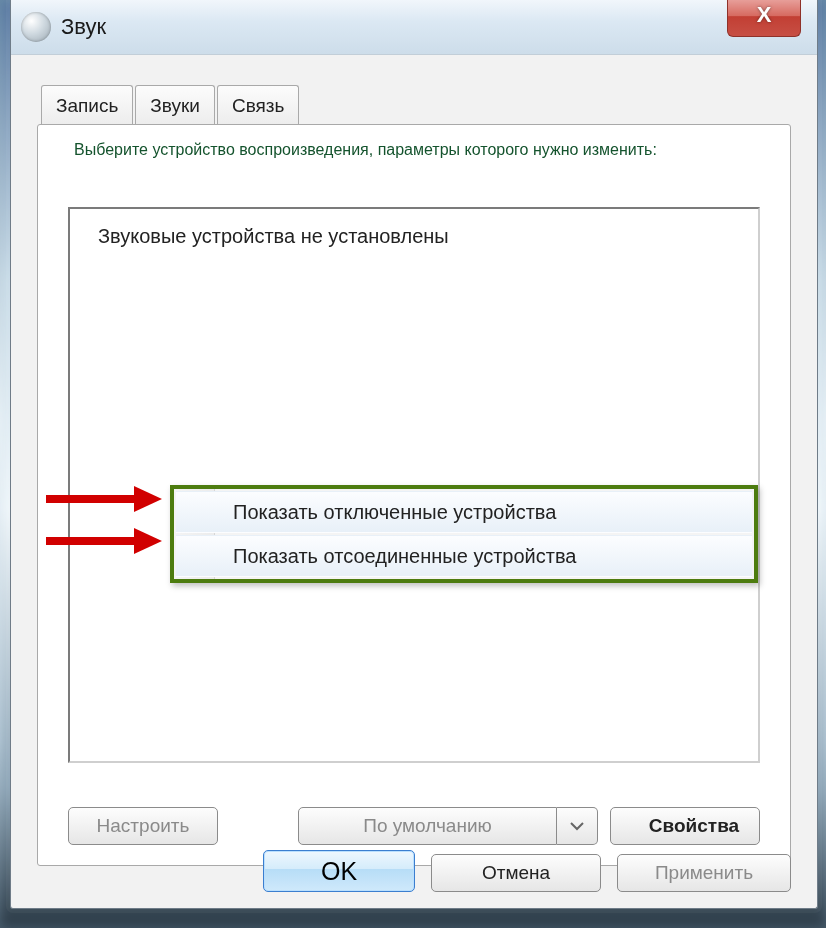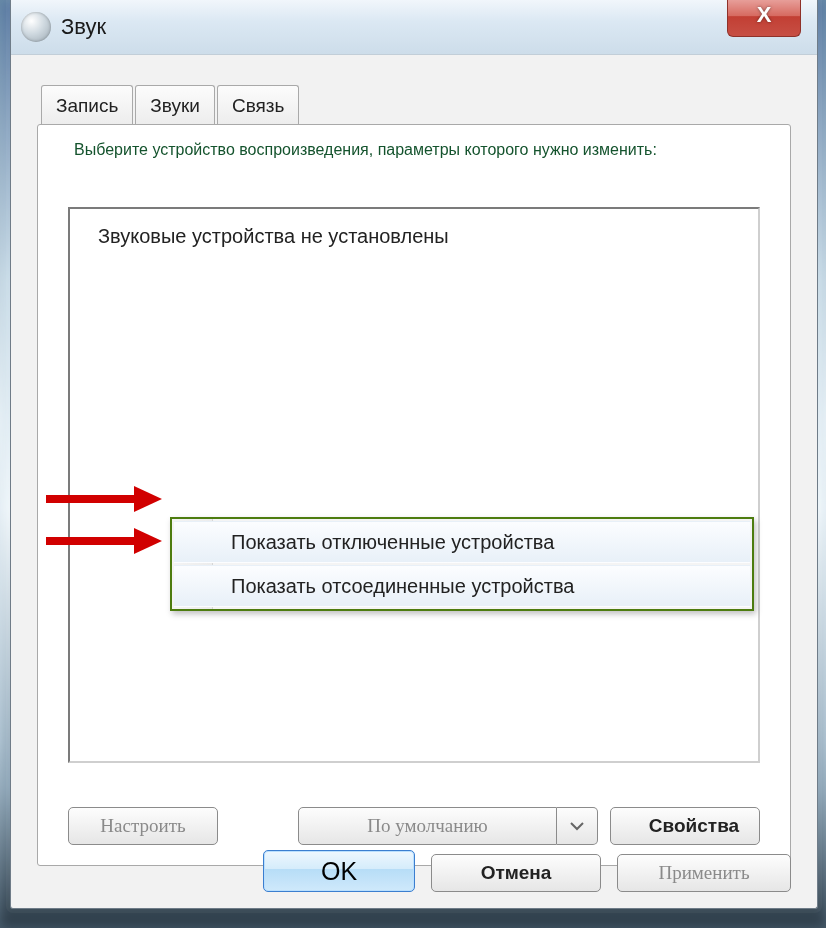--- a/index.html
+++ b/index.html
@@ -13,40 +13,40 @@
   .closebtn{position:absolute;right:16px;top:0;width:72px;height:36px;background:linear-gradient(180deg,#e79e99 0%,#d6695f 45%,#c23f34 46%,#c74f44 100%);border:1px solid #8f3129;border-top:none;border-radius:0 0 6px 6px;color:#fff;text-align:center;line-height:30px;font-size:22px;font-weight:bold;text-shadow:0 0 3px rgba(0,0,0,.5);}
   
   .tabstrip{position:absolute;left:30px;top:82px;height:44px;}
   .tab{float:left;height:40px;line-height:40px;padding:0 14px;border:1px solid #a9a9a9;border-bottom:none;background:linear-gradient(180deg,#fcfcfc,#ececec);margin-right:2px;border-radius:3px 3px 0 0;font-size:19px;color:#222;position:relative;top:3px;}
   .tab.active{background:#fff;top:0;height:43px;z-index:3;line-height:43px;padding:0 16px;}
   .tabpanel{position:absolute;left:26px;top:124px;right:26px;height:740px;background:#fff;border:1px solid #a9a9a9;border-radius:3px;}
   .instr{position:absolute;left:36px;top:14px;right:30px;font-size:16px;color:#14532d;line-height:1.35;}
   .listbox{position:absolute;left:30px;top:82px;right:30px;height:552px;border:2px inset #cfcfcf;background:#fff;}
   .listmsg{position:absolute;left:28px;top:16px;font-size:20px;color:#222;}
   
-  .ctxmenu{position:absolute;left:100px;top:276px;width:580px;border:2px solid #4d7c0f;background:#f4f4f4;box-shadow:2px 3px 6px rgba(0,0,0,.25);margin-top:32px;}
+  .ctxmenu{position:absolute;left:100px;top:276px;width:580px;border:4px solid #4d7c0f;background:#f4f4f4;box-shadow:2px 3px 6px rgba(0,0,0,.25);}
   .ctxmenu .gutter{position:absolute;left:0;top:0;bottom:0;width:40px;background:linear-gradient(90deg,#f4f4f4,#ececec);border-right:1px solid #d6d6d6;}
   .ctxitem{position:relative;height:40px;line-height:40px;padding-left:56px;font-size:20px;color:#222;background:linear-gradient(180deg,#fcfdff,#e8f0f8);border:1px solid transparent;margin:2px;}
   .ctxitem:first-child{border:1px solid #b7d4ea;border-radius:3px;}
   
   .arrow{position:absolute;width:120px;height:30px;}
   .arrow svg{width:100%;height:100%;}
   
   .btn{height:38px;background:linear-gradient(180deg,#fdfdfd,#e6e6e6);border:1px solid #8b8b8b;border-radius:5px;font-size:19px;color:#222;display:flex;align-items:center;justify-content:center;box-sizing:border-box;}
-  .btn.disabled{color:#8a8a8a;font-family:Liberation Serif, serif;}
+  .btn.disabled{color:#8a8a8a;}
   .configure{position:absolute;left:30px;bottom:20px;width:150px;}
   .defaultwrap{position:absolute;left:260px;bottom:20px;width:300px;display:flex;}
   .defaultwrap .btn{flex:1;border-radius:5px 0 0 5px;}
   .dropbtn{width:40px;border:1px solid #8b8b8b;border-left:none;border-radius:0 5px 5px 0;background:linear-gradient(180deg,#fdfdfd,#e6e6e6);display:flex;align-items:center;justify-content:center;}
   .dropbtn svg{width:14px;height:10px;}
   .props{position:absolute;right:30px;bottom:20px;width:150px;font-weight:600;padding-left:18px;}
   
   .dlgbtns{position:absolute;left:0;right:0;bottom:0;height:70px;}
   .okbtn{position:absolute;right:402px;bottom:16px;width:150px;height:40px;border:1px solid #3b7ecf;border-radius:5px;background:linear-gradient(180deg,#eef7fe 0%,#d5ecfb 45%,#b7ddf7 46%,#cfe9fb 100%);box-shadow:inset 0 0 0 1px #b9dffe;font-size:25px;display:flex;align-items:center;justify-content:center;}
-  .cancelbtn{position:absolute;right:216px;bottom:16px;width:170px;font-weight:bold;}
+  .cancelbtn{position:absolute;right:216px;bottom:16px;width:170px;}
   .applybtn{position:absolute;right:26px;bottom:16px;width:174px;}
 </style>
 </head>
 <body>
 <div class="backdrop"></div>
 
 <div class="dlg">
 
   <div class="titlebar">
     <div class="icon"></div>

